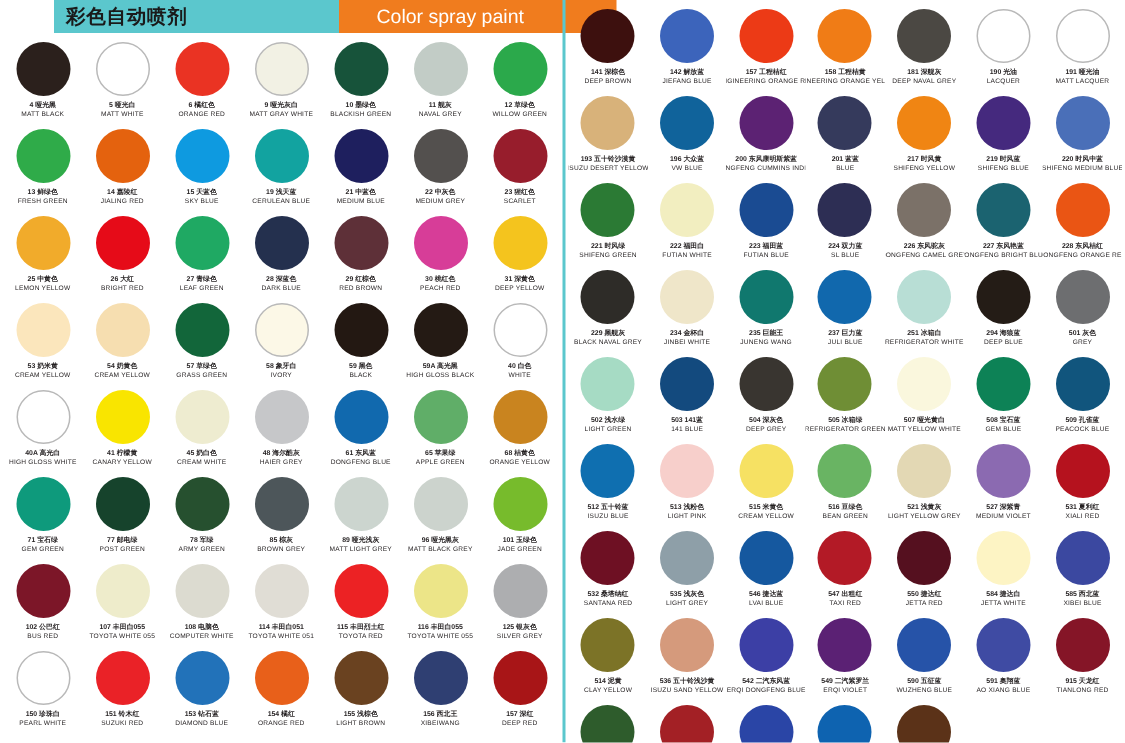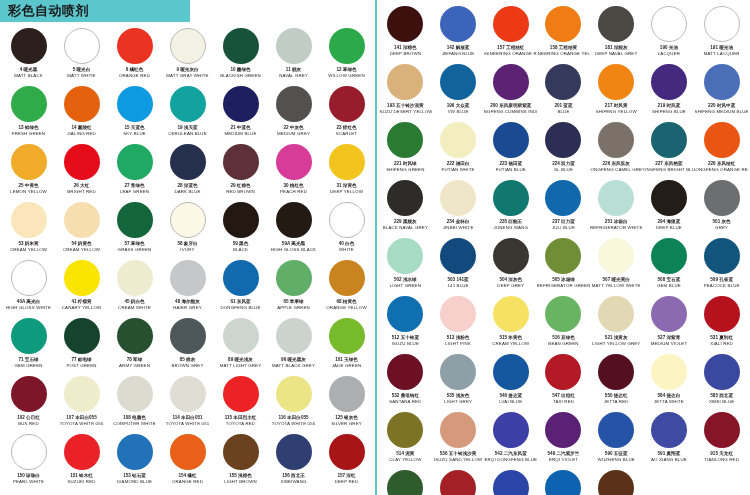--- a/index.html
+++ b/index.html
@@ -18,20 +18,21 @@
     width: 750px;
     height: 495px;
     display: flex;
   }
   
   .header {
     display: flex;
     height: 22px;
     width: 100%;
     flex: 0 0 auto;
+    padding-left: 36px;
   }
   .header-cn {
     background: #5bc7cd;
     color: #1a1a1a;
     font-size: 13px;
     font-weight: bold;
     line-height: 22px;
     padding-left: 8px;
     width: 190px;
     box-sizing: border-box;
@@ -115,20 +116,21 @@
   }
 </style>
 </head>
 <body>
 
 <div class="page">
 
   <div class="panel panel-left">
     <div class="header">
       <div class="header-cn">彩色自动喷剂</div>
+      <div class="header-en">Color spray paint</div>
     </div>
     <div class="grid" id="left-grid">
         <div class="cell">
           <div class="swatch" style="background: rgb(43, 32, 28);"></div>
           <div class="label-cn">4 哑光黑</div>
           <div class="label-en">MATT BLACK</div>
         </div>
         <div class="cell">
           <div class="swatch outline" style="background: rgb(255, 255, 255);"></div>
           <div class="label-cn">5 哑光白</div>

